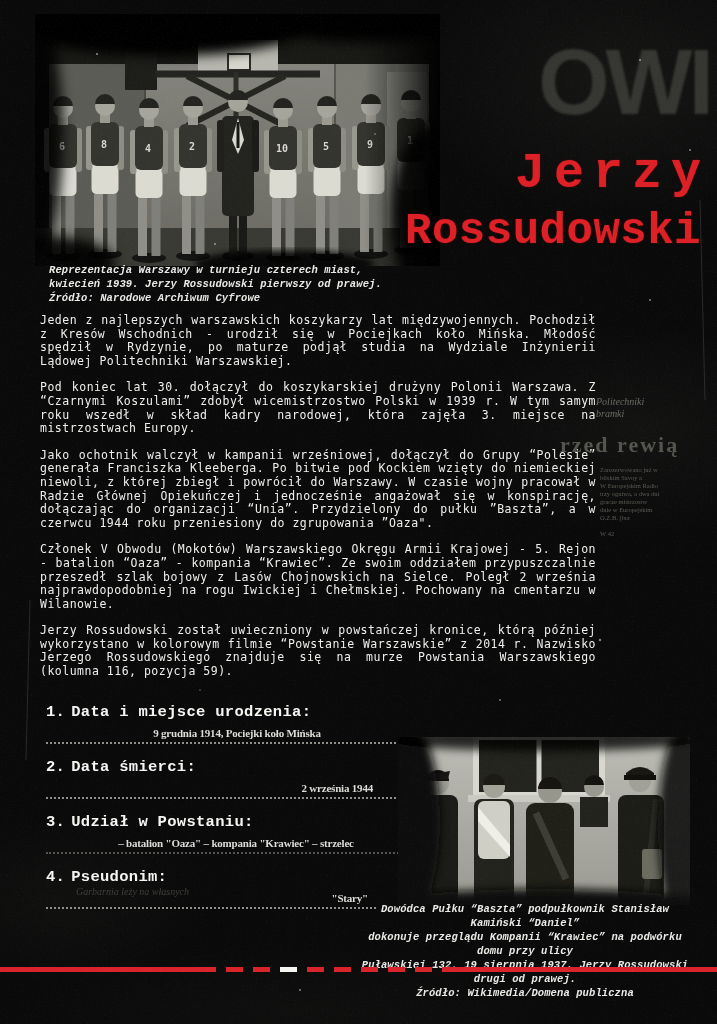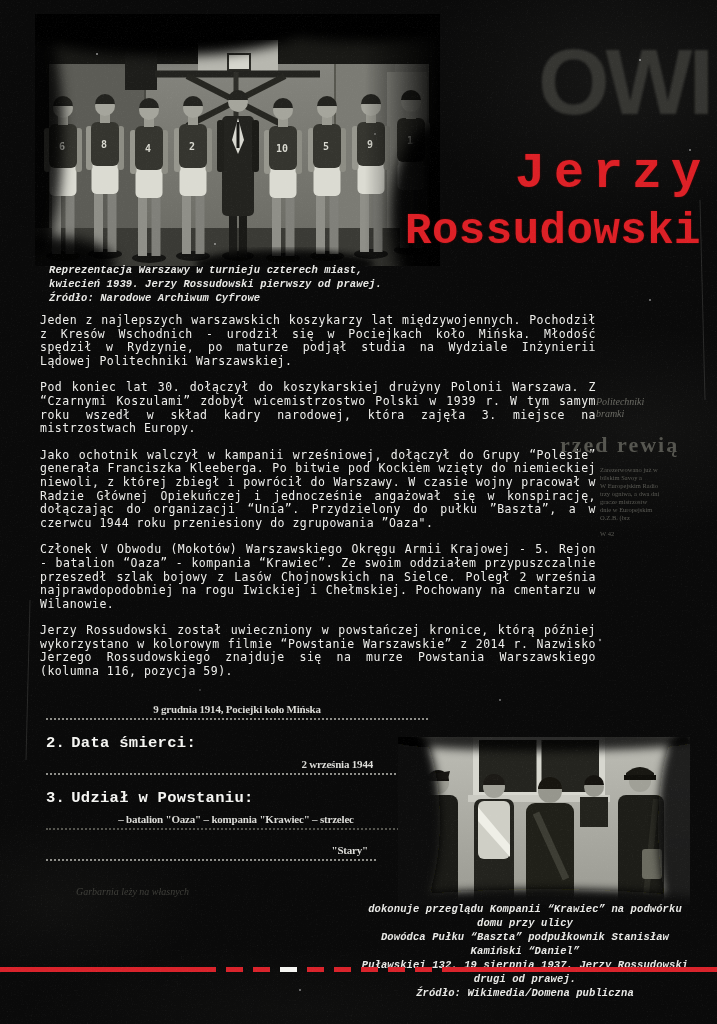--- a/index.html
+++ b/index.html
@@ -198,38 +198,44 @@
     <p>Jeden z najlepszych warszawskich koszykarzy lat międzywojennych. Pochodził z Kresów Wschodnich - urodził się w Pociejkach koło Mińska. Młodość spędził w Rydzynie, po maturze podjął studia na Wydziale Inżynierii Lądowej Politechniki Warszawskiej.</p>
     <p>Pod koniec lat 30. dołączył do koszykarskiej drużyny Polonii Warszawa. Z “Czarnymi Koszulami” zdobył  wicemistrzostwo Polski w 1939 r. W tym samym roku wszedł w skład kadry narodowej, która zajęła 3. miejsce na mistrzostwach Europy.</p>
     <p>Jako ochotnik walczył w kampanii wrześniowej, dołączył do Grupy “Polesie” generała Franciszka Kleeberga. Po bitwie pod Kockiem wzięty do niemieckiej niewoli, z której zbiegł i powrócił do Warszawy. W czasie wojny pracował w Radzie Głównej Opiekuńczej i jednocześnie angażował się w konspirację, dołączając do organizacji “Unia”. Przydzielony do pułku ”Baszta”, a w czerwcu 1944 roku przeniesiony do zgrupowania ”Oaza".</p>
     <p>Członek V Obwodu (Mokotów) Warszawskiego Okręgu Armii Krajowej - 5. Rejon - batalion “Oaza” - kompania “Krawiec”. Ze swoim oddziałem przypuszczalnie przeszedł szlak bojowy z Lasów Chojnowskich na Sielce. Poległ 2 września najprawdopodobniej na rogu Iwickiej i Chełmskiej. Pochowany na cmentarzu w Wilanowie.</p>
     <p>Jerzy Rossudowski został uwieczniony w powstańczej kronice, którą później wykorzystano w kolorowym filmie “Powstanie Warszawskie” z 2014 r. Nazwisko Jerzego Rossudowskiego znajduje się na murze Powstania Warszawskiego (kolumna 116, pozycja 59).</p>
   </div>
 
   <div class="questions">
 
     <div class="q-block">
+      <div class="q-head">
+        <span class="q-num">1.</span><span>Data i miejsce urodzenia:</span>
+      </div>
       <div class="answer a-center">9 grudnia 1914, Pociejki koło Mińska</div>
     </div>
 
     <div class="q-block">
       <div class="q-head">
         <span class="q-num">2.</span><span>Data śmierci:</span>
       </div>
       <div class="answer a-right">2 września 1944</div>
     </div>
 
     <div class="q-block">
       <div class="q-head">
         <span class="q-num">3.</span><span>Udział w Powstaniu:</span>
       </div>
       <div class="answer a-left2">– batalion "Oaza" – kompania "Krawiec" – strzelec</div>
     </div>
 
     <div class="q-block">
+      <div class="q-head">
+        <span class="q-num">4.</span><span>Pseudonim:</span>
+      </div>
       <div class="answer a-stary">"Stary"</div>
     </div>
 
   </div>
 
   <div class="photo-bottom">
     <svg width="292" height="168" viewBox="0 0 292 168">
       <defs>
         <linearGradient id="wall2" x1="0" y1="0" x2="0" y2="1">
           <stop offset="0" stop-color="#bcbcb4"></stop>
@@ -285,22 +291,22 @@
       <g filter="url(#b4)">
         <ellipse cx="8" cy="84" rx="34" ry="100" fill="#0c0c0a"></ellipse>
         <ellipse cx="286" cy="90" rx="26" ry="100" fill="#0c0c0a" opacity=".9"></ellipse>
         <ellipse cx="146" cy="2" rx="160" ry="12" fill="#000" opacity=".8"></ellipse>
         <ellipse cx="146" cy="168" rx="170" ry="16" fill="#0a0a08"></ellipse>
       </g>
     </svg>
   </div>
 
   <div class="caption caption-bottom">
+    <div>Dowódca Pułku “Baszta” podpułkownik Stanisław Kamiński “Daniel”</div>
     <div>dokonuje przeglądu Kompanii “Krawiec” na podwórku domu przy ulicy</div>
-    <div>Dowódca Pułku “Baszta” podpułkownik Stanisław Kamiński “Daniel”</div>
     <div>Puławskiej 132, 19 sierpnia 1937. Jerzy Rossudowski drugi od prawej.</div>
     <div>Źródło: Wikimedia/Domena publiczna</div>
   </div>
 
   <div class="frag frag-owl">OWI</div>
   <div class="frag frag-headline">rzed rewią</div>
   <div class="frag frag-note">Politechniki
 bramki</div>
   <div class="frag frag-column">Zarezerwowano już w
 bilskim Savoy a

